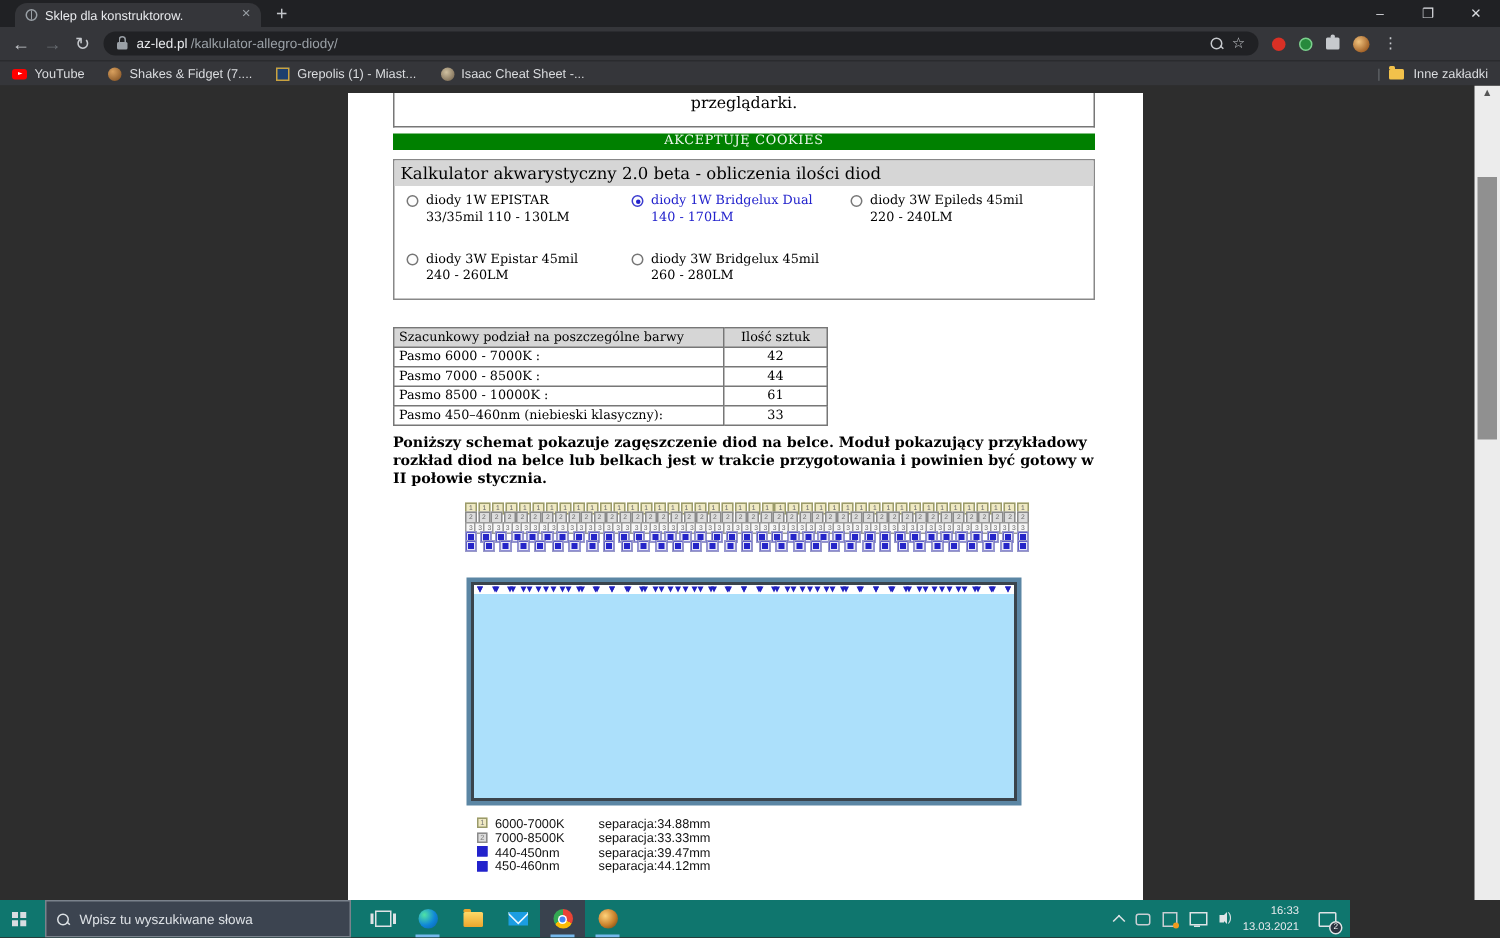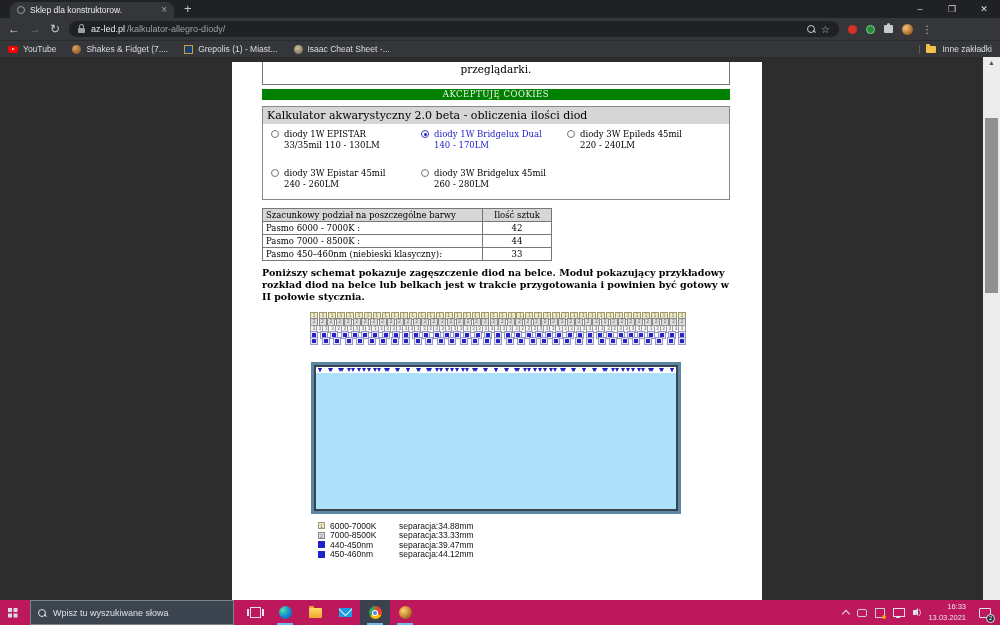--- a/index.html
+++ b/index.html
@@ -52,21 +52,21 @@
   .greenbtn{margin-top:4px;height:11px;background:#008000;color:#eef7ee;text-align:center;font-size:8.5px;line-height:11px;letter-spacing:.5px;}
   .fieldset{margin-top:6px;border:1px solid #888;}
   .fieldtitle{background:#d6d6d6;font-size:11px;padding:2px 4px;}
   .optgrid{display:grid;grid-template-columns:150px 146px 160px;padding:5px 0 9px 8px;row-gap:17px;}
   .opt{display:flex;align-items:flex-start;gap:5px;font-size:8.5px;line-height:1.3;}
   .optlabel{width:118px;}
   .radio{width:8px;height:8px;border:1px solid #777;border-radius:50%;background:#fdfdfd;box-sizing:border-box;flex:none;margin-top:1px;position:relative;}
   .radio.sel{border-color:#3b3bcf;}
   .radio.sel:before{content:'';position:absolute;left:1.5px;top:1.5px;width:3px;height:3px;border-radius:50%;background:#2222cc;}
   .seltext{color:#2222cc;}
-  table.bands{margin-top:8px;border-collapse:collapse;font-size:8.5px;}
+  table.bands{margin-top:18px;border-collapse:collapse;font-size:8.5px;}
   table.bands td,table.bands th{border:1px solid #777;padding:1px 3px;font-weight:normal;height:8px;}
   table.bands th{background:#d6d6d6;text-align:left;}
   table.bands th.num,table.bands td.num{width:62px;text-align:center;}
   table.bands td.lbl{width:213px;}
   .note{margin-top:6px;font-size:9.5px;font-weight:bold;line-height:1.25;}
   .diagram{position:relative;width:376px;height:34px;margin:9px 0 0 48px;}
   .diode{position:absolute;width:8px;height:8px;box-sizing:border-box;font-size:4.5px;line-height:6.5px;text-align:center;color:#666;font-family:"Liberation Sans",sans-serif;}
   .diode.k1{background:#efe9c3;border:1px solid #9a9a6a;}
   .diode.k2{background:#dcdcdc;border:1px solid #8a8a8a;}
   .diode.k3{background:#f6f6f6;border:1px solid #9a9a9a;}
@@ -76,21 +76,21 @@
   .tankmark{position:absolute;top:1px;width:0;height:0;border-left:2px solid transparent;border-right:2px solid transparent;border-top:4px solid #2020c0;}
   .legend{margin:10px 0 0 56px;font-family:"Liberation Sans",sans-serif;font-size:8.5px;color:#111;}
   .legrow{display:flex;align-items:center;height:9.6px;gap:5px;}
   .legsw{width:7px;height:7px;box-sizing:border-box;font-size:5px;line-height:6px;text-align:center;color:#777;flex:none;}
   .legsw.k1{background:#efe9c3;border:1px solid #9a9a6a;}
   .legsw.k2{background:#dcdcdc;border:1px solid #8a8a8a;}
   .legsw.k3{background:#f6f6f6;border:1px solid #9a9a9a;}
   .legsw.blue{background:#2222cc;border:1px solid #2222cc;}
   .leglabel{width:64px;}
   
-  .taskbar{position:absolute;bottom:0;left:0;width:1000px;height:25px;background:#be185d;display:flex;align-items:center;color:#dfe3e6;}
+  .taskbar{position:absolute;bottom:0;left:0;width:900px;height:25px;background:#0f766e;display:flex;align-items:center;color:#dfe3e6;}
   .startbtn{width:30px;height:25px;display:flex;align-items:center;justify-content:center;}
   .win-square{width:4.5px;height:4.5px;background:#d8dde1;box-shadow:5.5px 0 #d8dde1,0 5.5px #d8dde1,5.5px 5.5px #d8dde1;margin:-5px 5px 0 -5px;}
   .searchbox{width:204px;height:25px;background:#3c4450;border:1px solid #7a828c;box-sizing:border-box;display:flex;align-items:center;gap:7px;padding:0 7px;font-size:9px;color:#dde1e5;}
   .smag{width:6px;height:6px;border:1px solid #dde1e5;border-radius:50%;position:relative;flex:none;}
   .smag:after{content:'';position:absolute;left:5px;top:5px;width:3px;height:1px;background:#dde1e5;transform:rotate(45deg);}
   .appbtn{width:30px;height:25px;display:flex;align-items:center;justify-content:center;position:relative;}
   .appbtn.active{background:#39424e;}
   .appbtn.running:after{content:'';position:absolute;bottom:0;left:7px;width:16px;height:2px;background:#76b9ed;}
   .task-view-icon{width:9px;height:9px;border:1px solid #dfe3e6;position:relative;}
   .task-view-icon:before{content:'';position:absolute;left:-4px;top:1px;width:2px;height:7px;background:#dfe3e6;}
@@ -221,20 +221,24 @@
         </tr>
           </thead>
         <tbody>
             <tr>
               <td class="lbl">Pasmo 6000 - 7000K :</td>
               <td class="num">42</td>
             </tr>
             <tr>
               <td class="lbl">Pasmo 7000 - 8500K :</td>
               <td class="num">44</td>
+            </tr>
+            <tr>
+              <td class="lbl">Pasmo 8500 - 10000K :</td>
+              <td class="num">61</td>
             </tr>
             <tr>
               <td class="lbl">Pasmo 450–460nm (niebieski klasyczny):</td>
               <td class="num">33</td>
             </tr>
           </tbody>
       </table>
       <div class="note">Poniższy schemat pokazuje zagęszczenie diod na belce. Moduł pokazujący przykładowy rozkład diod na belce lub belkach jest w trakcie przygotowania i powinien być gotowy w II połowie stycznia.</div>
       <div class="diagram">
           <div class="diode k1" style="left: 0px; top: 0px;">1</div>

